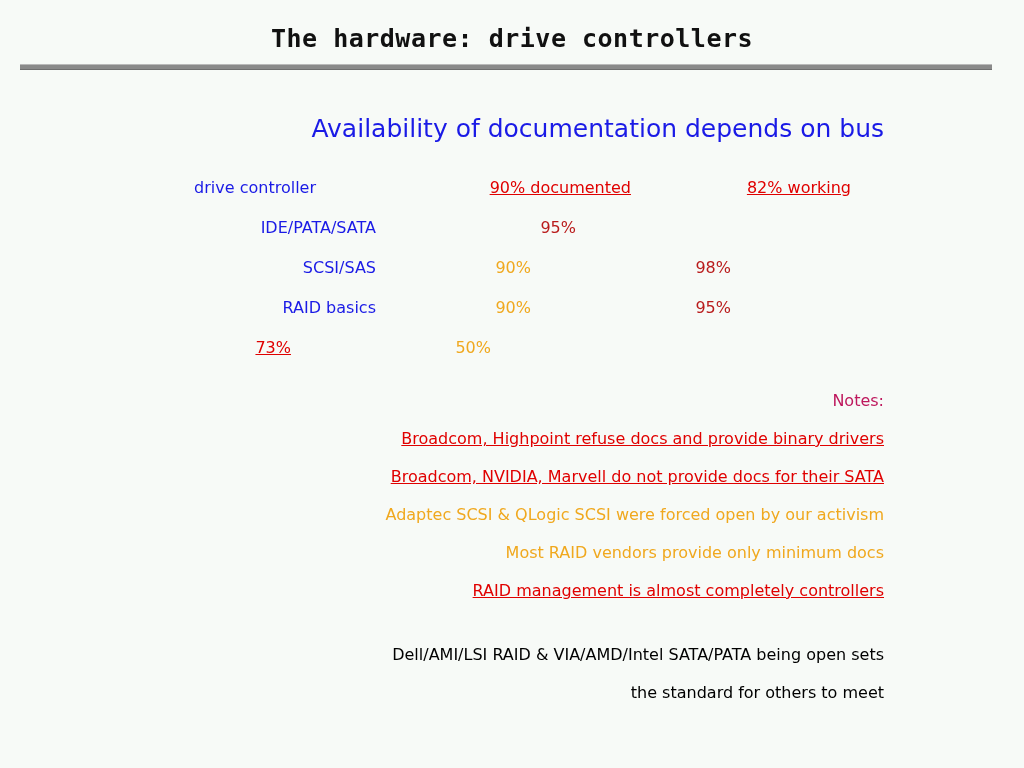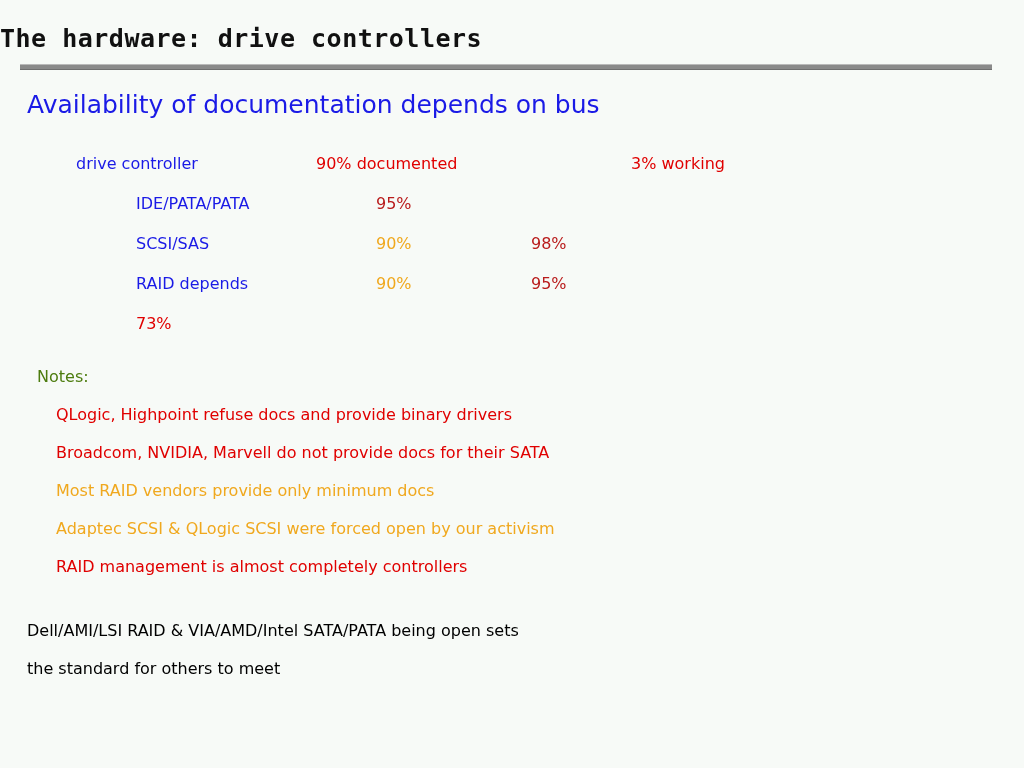--- a/index.html
+++ b/index.html
@@ -17,42 +17,43 @@
     position: relative;
     width: 1024px;
     height: 768px;
     background: #f7faf7;
   }
   .slide-title {
     position: absolute;
     top: 24px;
     left: 0;
     width: 1024px;
-    text-align: left;
+    text-align: center;
     font-family: "DejaVu Sans Mono", monospace;
     font-weight: bold;
     font-size: 25px;
     color: #111111;
     letter-spacing: 0.5px;
   }
   .title-rule {
     position: absolute;
     top: 64px;
     left: 20px;
     width: 972px;
     height: 4px;
     background: #8a8a8a;
     border-top: 1px solid #b9b9b9;
     border-bottom: 1px solid #6f6f6f;
   }
   .body {
     position: absolute;
-    top: 88px;
+    top: 112px;
     left: 0;
     width: 884px;
+    text-align: right;
   }
   .intro {
     margin-left: 27px;
     color: #1a1ae6;
     font-size: 25px;
     line-height: 34px;
   }
   .spacer-sm { height: 22px; }
   .spacer-xs { height: 14px; }
   .spacer-md { height: 26px; }
@@ -67,27 +68,27 @@
   }
   .c-name   { width: 240px; flex: none; }
   .c-doc    { width: 155px; flex: none; }
   .c-work   { width: 200px; flex: none; }
   .indent   { margin-left: 60px; }
   .hdr-name { width: 240px; flex: none; }
   .hdr-doc  { width: 315px; flex: none; }
   .hdr-work { width: 220px; flex: none; }
 
   .blue   { color: #1a1ae6; }
-  .red    { color: #e00000; }
+  .red    { color: #e00000; text-decoration: underline; }
   .green  { color: #b91c1c; }
   .orange { color: #f0a81e; }
 
   .notes-head {
     margin-left: 37px;
-    color: #4d7c0f;
+    color: #be185d;
     line-height: 38px;
   }
   .note {
     margin-left: 56px;
     line-height: 38px;
   }
   .closing {
     margin-left: 27px;
     color: #000000;
     line-height: 38px;
@@ -105,54 +106,55 @@
 
     <div class="intro">Availability of documentation depends on bus</div>
 
     <div class="spacer-sm"></div>
 
     <div class="table">
 
       <div class="trow">
         <span class="hdr-name blue">drive controller</span>
         <span class="hdr-doc red">90% documented</span>
-        <span class="hdr-work red">3% working</span>
+        <span class="hdr-work red">82% working</span>
       </div>
 
       <div class="trow indent">
-        <span class="c-name blue">IDE/PATA/PATA</span>
+        <span class="c-name blue">IDE/PATA/SATA</span>
         <span class="c-work green">95%</span>
       </div>
 
       <div class="trow indent">
         <span class="c-name blue">SCSI/SAS</span>
         <span class="c-doc orange">90%</span>
         <span class="c-work green">98%</span>
       </div>
 
       <div class="trow indent">
-        <span class="c-name blue">RAID depends</span>
+        <span class="c-name blue">RAID basics</span>
         <span class="c-doc orange">90%</span>
         <span class="c-work green">95%</span>
       </div>
 
       <div class="trow indent">
         <span class="c-doc red">73%</span>
+        <span class="c-work orange">50%</span>
       </div>
 
     </div>
 
     <div class="spacer-xs"></div>
 
     <div class="notes-head">Notes:</div>
 
-    <div class="note red">QLogic, Highpoint refuse docs and provide binary drivers</div>
+    <div class="note red">Broadcom, Highpoint refuse docs and provide binary drivers</div>
     <div class="note red">Broadcom, NVIDIA, Marvell do not provide docs for their SATA</div>
+    <div class="note orange">Adaptec SCSI &amp; QLogic SCSI were forced open by our activism</div>
     <div class="note orange">Most RAID vendors provide only minimum docs</div>
-    <div class="note orange">Adaptec SCSI &amp; QLogic SCSI were forced open by our activism</div>
     <div class="note red">RAID management is almost completely controllers</div>
 
     <div class="spacer-md"></div>
 
     <div class="closing">Dell/AMI/LSI RAID &amp; VIA/AMD/Intel SATA/PATA being open sets</div>
     <div class="closing">the standard for others to meet</div>
 
   </div>
 </div>
 

